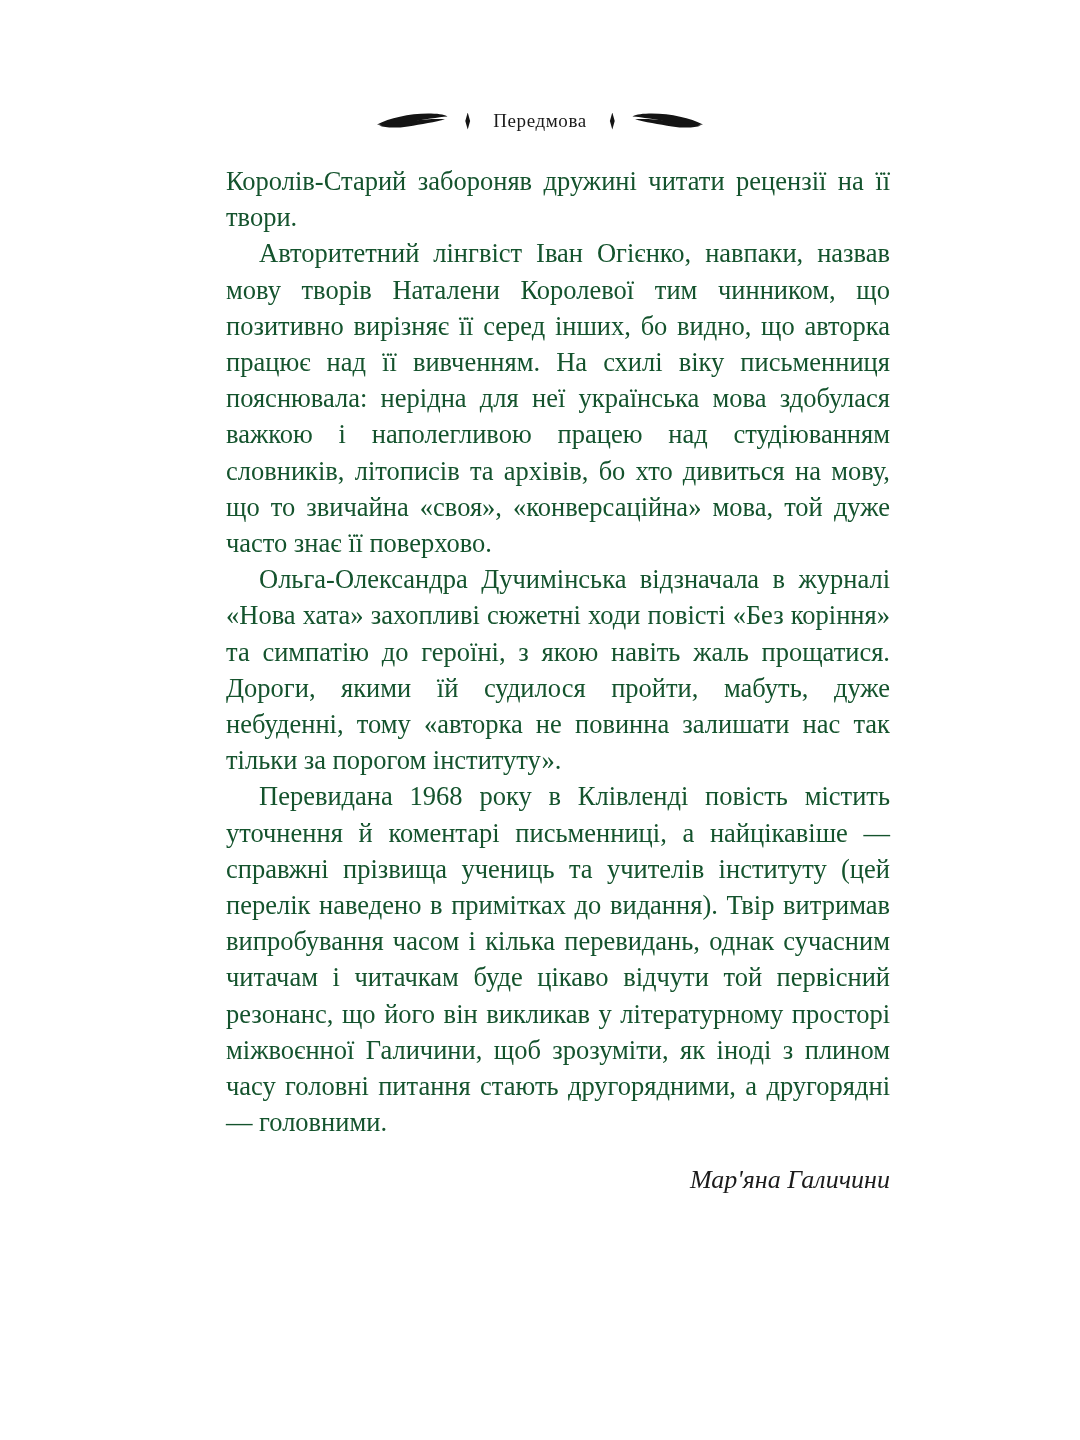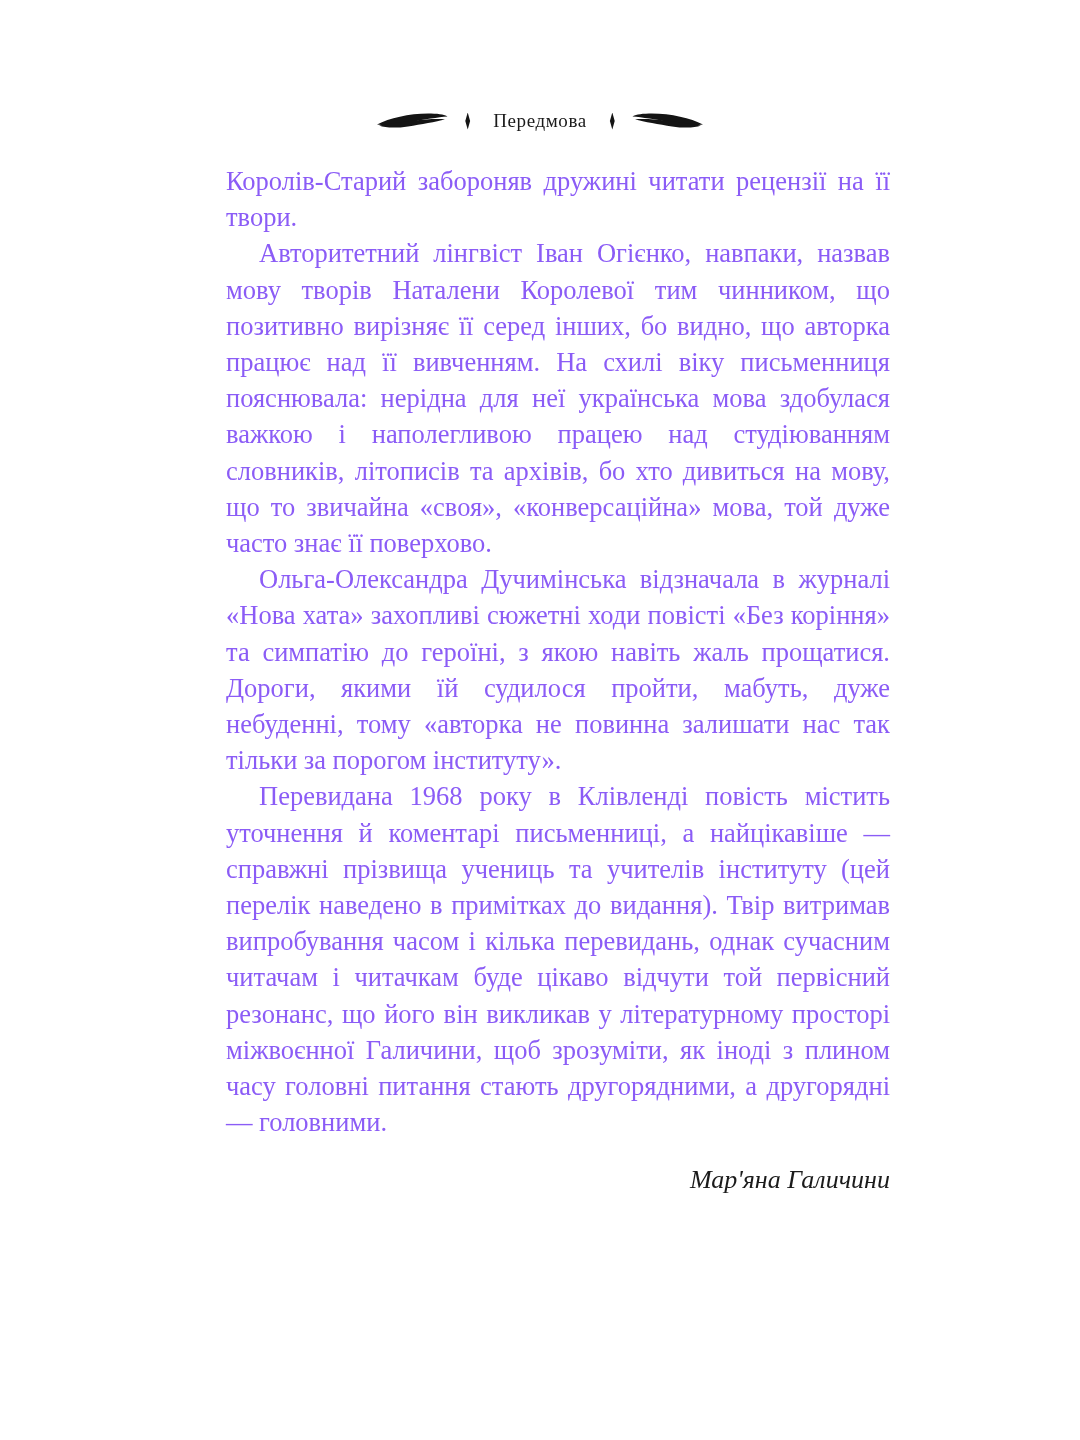--- a/index.html
+++ b/index.html
@@ -73,21 +73,21 @@
     top: 163px;
     width: 664px;
   }
 
   .para {
     margin: 0;
     font-size: 26.5px;
     line-height: 36.2px;
     text-align: justify;
     text-align-last: left;
-    color: #8b5cf6;
+    color: #14532d;
     word-spacing: -0.1px;
     hyphens: manual;
   }
 
   .para.indented {
     text-indent: 33px;
   }
 
   .para.flush {
     text-indent: 0;

